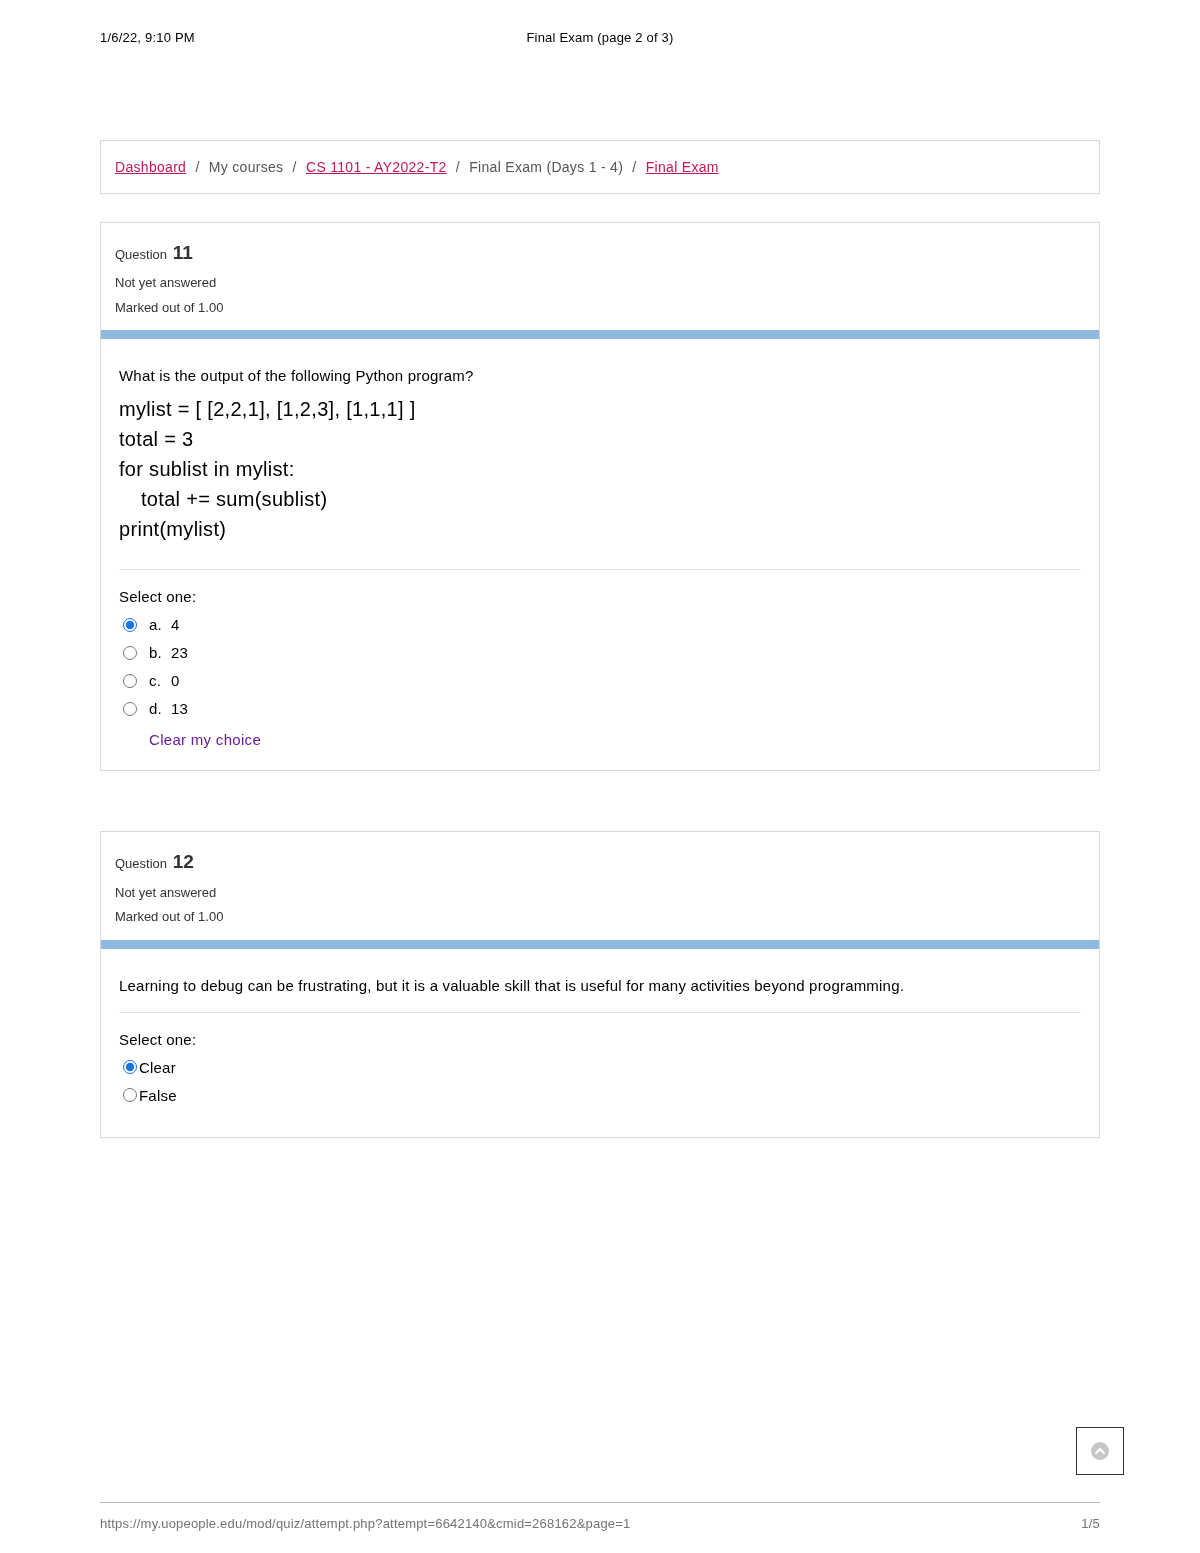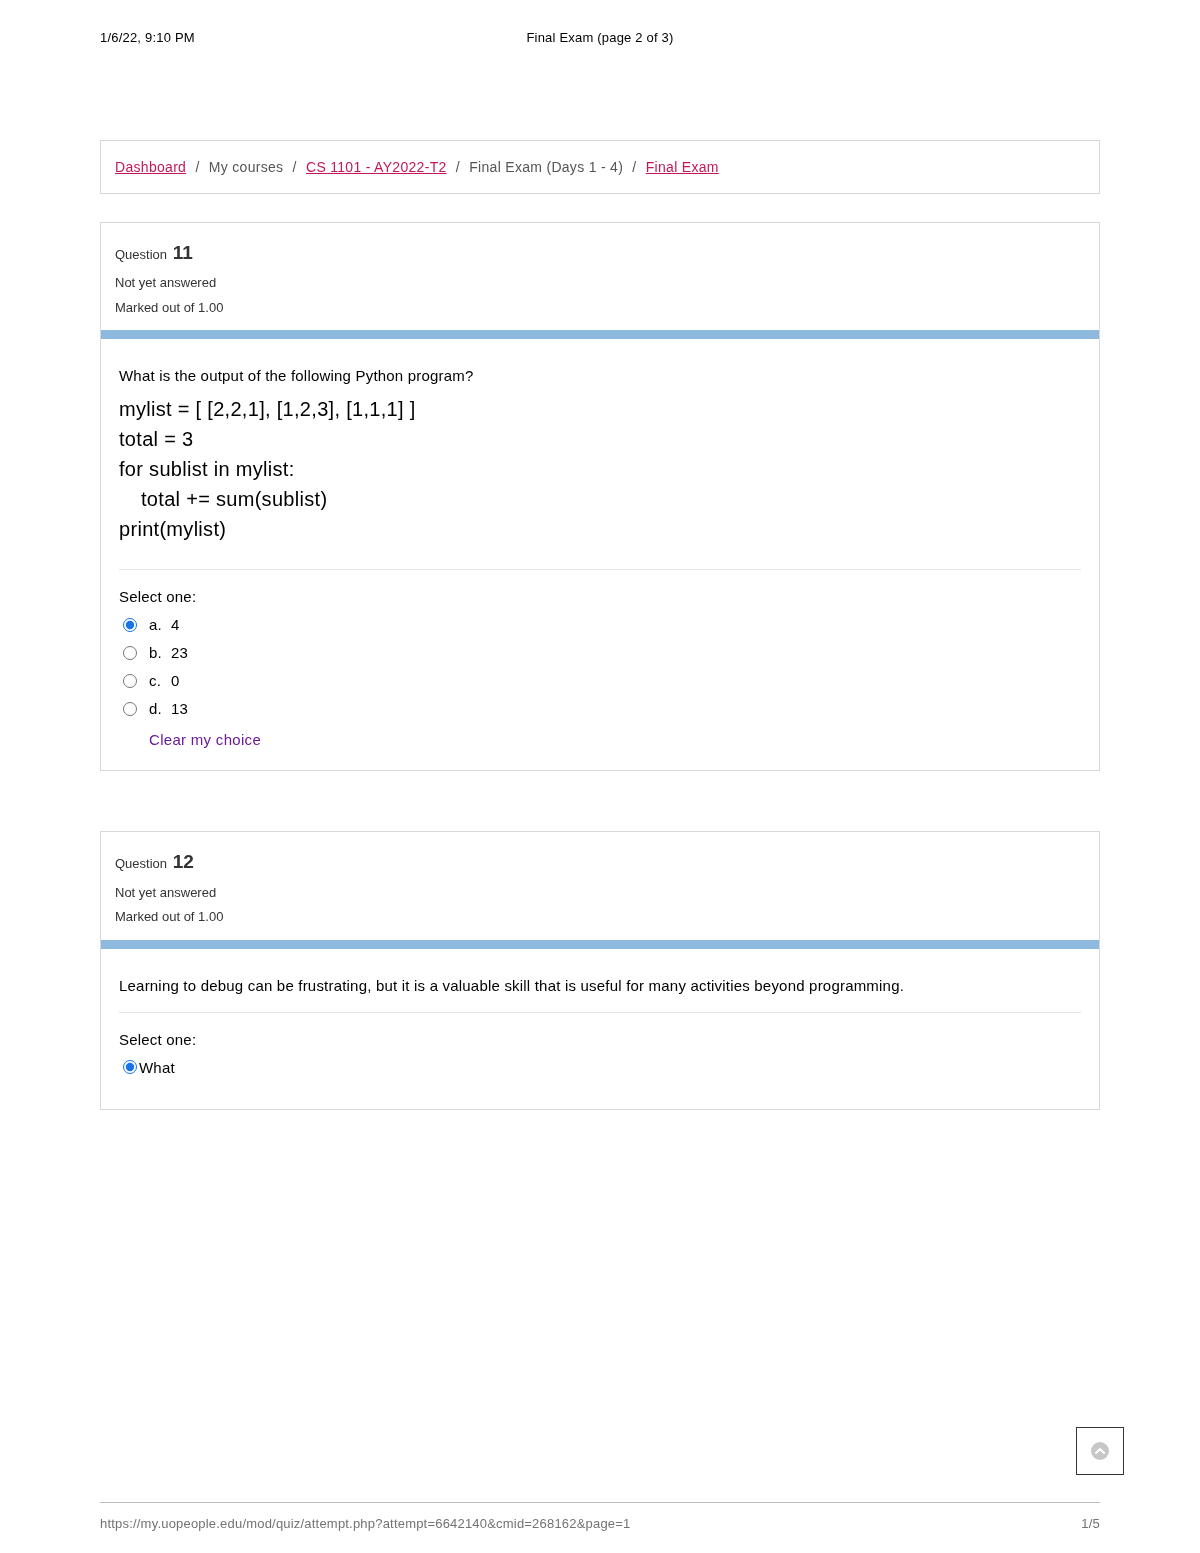--- a/index.html
+++ b/index.html
@@ -248,21 +248,25 @@
       <div>Marked out of 1.00</div>
     </div>
     <div class="q-blue"></div>
     <div class="q-body">
       <div class="q-text" style="font-weight:500;">Learning to debug can be frustrating, but it is a valuable skill that is useful for many activities beyond programming.</div>
       <div class="hr" style="margin-top:18px;"></div>
       <div class="select-label">Select one:</div>
       <div class="options truefalse">
         <div class="row">
           <input type="radio" name="q12" checked="" style="">
-          <span>What</span>
+          <span>Clear</span>
+        </div>
+        <div class="row">
+          <input type="radio" name="q12" style="">
+          <span>False</span>
         </div>
       </div>
     </div>
   </div>
 
   <div class="scroll-top">
     <div class="chev">
       <svg viewBox="0 0 10 10">
           <path d="M1 7 L5 3 L9 7" stroke="#fff" stroke-width="2" fill="none" stroke-linecap="round" stroke-linejoin="round"></path>
         </svg>

